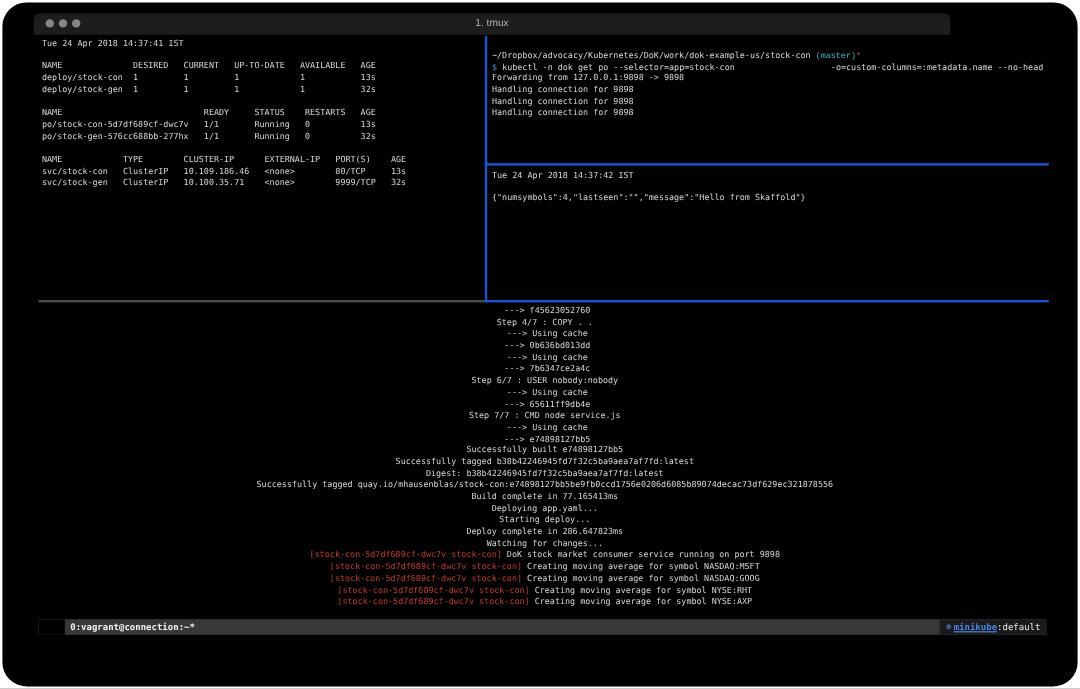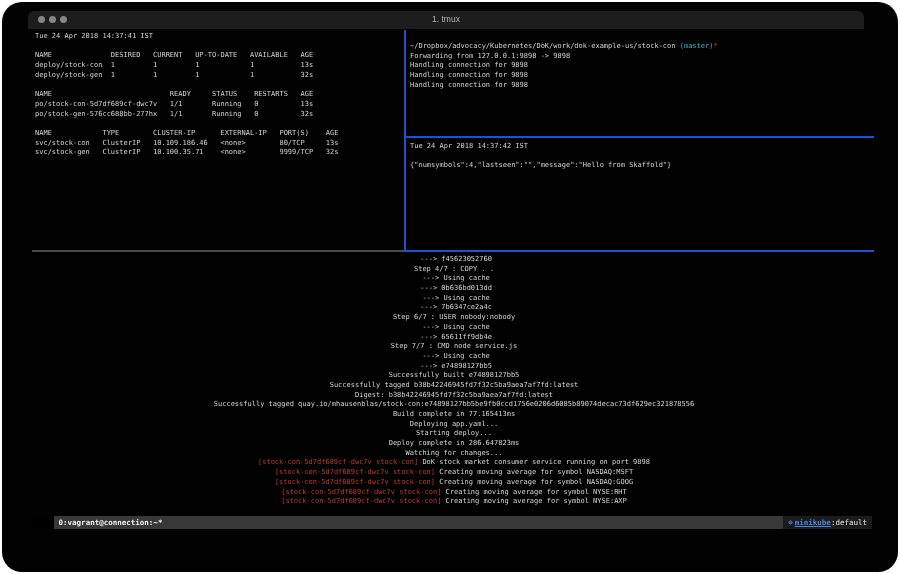--- a/index.html
+++ b/index.html
@@ -6,33 +6,33 @@
   body{
     width:900px;height:574px;position:relative;background:#ffffff;
     font-family:"DejaVu Sans Mono", monospace;overflow:hidden;
   }
   .frame{
     position:absolute;left:2px;top:2px;width:896px;height:570px;
     background:#010101;border-radius:20px;overflow:hidden;
   }
   
   .titlebar{
-    position:absolute;left:26px;top:9px;width:836px;height:18px;
+    position:absolute;left:26px;top:9px;width:764px;height:18px;
     background:#1d1d1d;border-radius:6px 6px 0 0;
   }
   .tl-dots{position:absolute;left:10px;top:5px;display:flex;gap:4px;}
   .tl-dot{width:7px;height:7px;border-radius:50%;background:#858585;}
   .win-title{
     position:absolute;left:0;right:0;top:3px;text-align:center;
     font-family:"Liberation Sans", sans-serif;font-size:8.5px;color:#b4b4b4;
   }
   
   .term{position:absolute;font-size:7px;color:#d6d6d6;overflow:hidden;}
   .tline{height:9.7px;line-height:9.7px;white-space:pre;overflow:hidden;}
-  .cyan{color:var(--cyan);}
+  .cyan{color:var(--cyan);font-family:Liberation Mono, monospace;}
   .red{color:var(--red);}
   .blue{color:var(--prompt-blue);}
   .pane-tl{left:33px;top:30px;width:368px;height:215px;}
   .pane-tr{left:408px;top:40px;width:462px;height:94px;}
   .pane-mr{left:408px;top:140px;width:462px;height:106px;}
   .pane-bottom{left:33px;top:253px;width:838px;height:259px;text-align:center;}
   
   .vborder{position:absolute;left:402px;top:28px;width:2px;height:222px;background:var(--accent-blue);}
   .hborder-mid{position:absolute;left:402px;top:134px;width:470px;height:2px;background:var(--accent-blue);}
   .hborder-bottom-gray{position:absolute;left:30px;top:248px;width:372px;height:2px;background:#4a4a4a;}
@@ -84,20 +84,21 @@
       <div class="tline"><span></span></div>
       <div class="tline"><span>NAME            TYPE        CLUSTER-IP      EXTERNAL-IP   PORT(S)    AGE</span></div>
       <div class="tline"><span>svc/stock-con   ClusterIP   10.109.186.46   &lt;none&gt;        80/TCP     13s</span></div>
       <div class="tline"><span>svc/stock-gen   ClusterIP   10.100.35.71    &lt;none&gt;        9999/TCP   32s</span></div>
     </div>
 
   <div class="vborder"></div>
 
   <div class="term pane-tr">
       <div class="tline"><span>~/Dropbox/advocacy/Kubernetes/DoK/work/dok-example-us/stock-con </span><span class="cyan">(master)</span><span class="red">*</span></div>
+      <div class="tline"><span class="blue">$ </span><span>kubectl -n dok get po --selector=app=stock-con                   -o=custom-columns=:metadata.name --no-head</span></div>
       <div class="tline"><span>Forwarding from 127.0.0.1:9898 -&gt; 9898</span></div>
       <div class="tline"><span>Handling connection for 9898</span></div>
       <div class="tline"><span>Handling connection for 9898</span></div>
       <div class="tline"><span>Handling connection for 9898</span></div>
     </div>
 
   <div class="hborder-mid"></div>
 
   <div class="term pane-mr">
       <div class="tline"><span>Tue 24 Apr 2018 14:37:42 IST</span></div>

